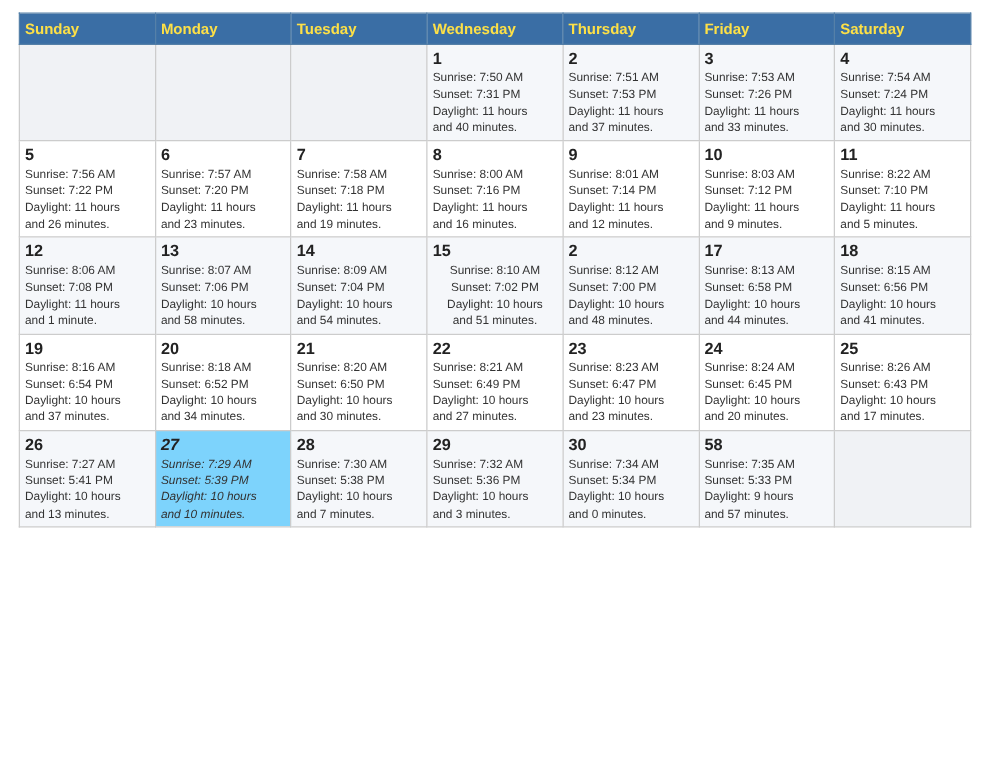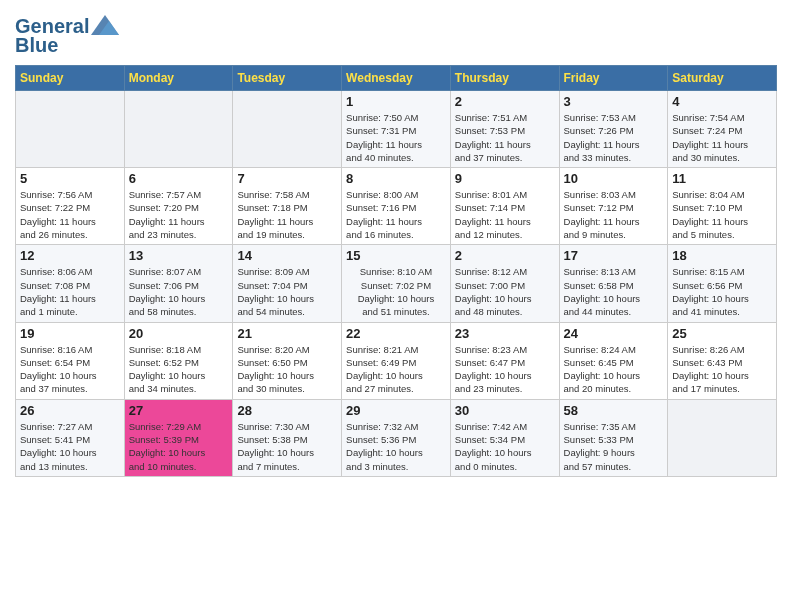--- a/index.html
+++ b/index.html
@@ -80,38 +80,20 @@
       line-height: 1.4;
     }
     .empty-cell {
       background: #f0f2f5 !important;
     }
   </style>
 </head>
 <body>
 
 <div class="page">
-  <div class="header">
-    <div class="logo">
-      <div style="display:flex;flex-direction:column;align-items:flex-start;">
-        <div style="display:flex;align-items:center;">
-          <span style="font-size:20px;font-weight:bold;color:#2c5f8a;">General</span>
-          <svg width="28" height="20" viewBox="0 0 28 20" style="margin-left:2px;margin-top:-4px;">
-            <polygon points="0,20 14,0 28,20" fill="#3a6ea5" opacity="0.85"></polygon>
-            <polygon points="8,20 18,6 28,20" fill="#5a9fd4" opacity="0.7"></polygon>
-          </svg>
-        </div>
-        <span style="font-size:20px;font-weight:bold;color:#2c5f8a;margin-top:-4px;">Blue</span>
-      </div>
-    </div>
-    <div class="title-block">
-      <div class="month-title"></div>
-      <div class="location"></div>
-    </div>
-  </div>
 
   <table class="calendar">
     <thead>
       <tr>
       <th>Sunday</th>
           <th>Monday</th>
           <th>Tuesday</th>
           <th>Wednesday</th>
           <th>Thursday</th>
           <th>Friday</th>
@@ -190,21 +172,21 @@
           </td>
           <td style="background: rgb(255, 255, 255);">
             <span class="day-number">10</span>
             <div class="day-info" style="white-space: pre-line;">Sunrise: 8:03 AM
 Sunset: 7:12 PM
 Daylight: 11 hours
 and 9 minutes.</div>
           </td>
           <td style="background: rgb(255, 255, 255);">
             <span class="day-number">11</span>
-            <div class="day-info" style="white-space: pre-line;">Sunrise: 8:04 AM
+            <div class="day-info" style="white-space: pre-line;">Sunrise: 8:22 AM
 Sunset: 7:10 PM
 Daylight: 11 hours
 and 5 minutes.</div>
           </td>
         </tr>
         <tr>
           <td style="background: rgb(245, 247, 250);">
             <span class="day-number">12</span>
             <div class="day-info" style="white-space: pre-line;">Sunrise: 8:06 AM
 Sunset: 7:08 PM
@@ -306,21 +288,21 @@
           </td>
         </tr>
         <tr>
           <td style="background: rgb(245, 247, 250);">
             <span class="day-number">26</span>
             <div class="day-info" style="white-space: pre-line;">Sunrise: 7:27 AM
 Sunset: 5:41 PM
 Daylight: 10 hours
 and 13 minutes.</div>
           </td>
-          <td style="background: #ec4899;">
+          <td style="background: #7dd3fc; font-style: italic;">
             <span class="day-number">27</span>
             <div class="day-info" style="white-space: pre-line;">Sunrise: 7:29 AM
 Sunset: 5:39 PM
 Daylight: 10 hours
 and 10 minutes.</div>
           </td>
           <td style="background: rgb(245, 247, 250);">
             <span class="day-number">28</span>
             <div class="day-info" style="white-space: pre-line;">Sunrise: 7:30 AM
 Sunset: 5:38 PM
@@ -329,21 +311,21 @@
           </td>
           <td style="background: rgb(245, 247, 250);">
             <span class="day-number">29</span>
             <div class="day-info" style="white-space: pre-line;">Sunrise: 7:32 AM
 Sunset: 5:36 PM
 Daylight: 10 hours
 and 3 minutes.</div>
           </td>
           <td style="background: rgb(245, 247, 250);">
             <span class="day-number">30</span>
-            <div class="day-info" style="white-space: pre-line;">Sunrise: 7:42 AM
+            <div class="day-info" style="white-space: pre-line;">Sunrise: 7:34 AM
 Sunset: 5:34 PM
 Daylight: 10 hours
 and 0 minutes.</div>
           </td>
           <td style="background: rgb(245, 247, 250);">
             <span class="day-number">58</span>
             <div class="day-info" style="white-space: pre-line;">Sunrise: 7:35 AM
 Sunset: 5:33 PM
 Daylight: 9 hours
 and 57 minutes.</div>

